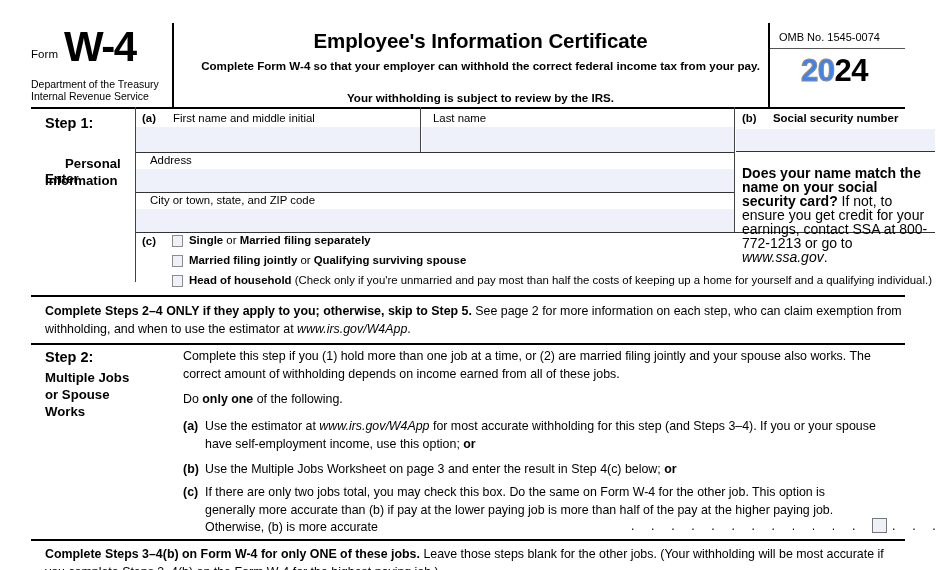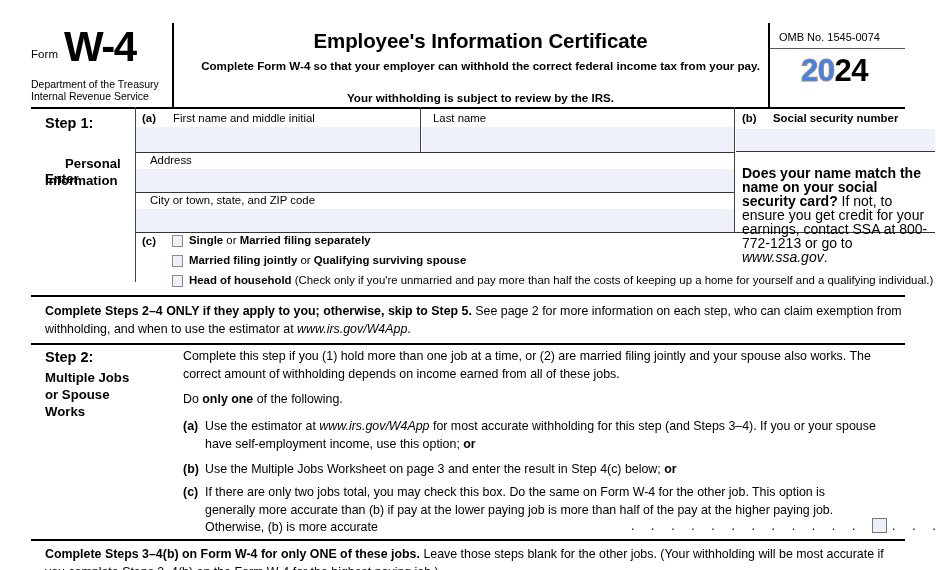--- a/index.html
+++ b/index.html
@@ -263,21 +263,21 @@
 
     <div class="field-tag" style="left:111px; top:214px;">(c)</div>
 
     <div class="cbox" style="left:141px; top:214px;"></div>
     <div class="cline" style="left:158px; top:213px;"><b>Single</b><span> or </span><b>Married filing separately</b></div>
 
     <div class="cbox" style="left:141px; top:234px;"></div>
     <div class="cline" style="left:158px; top:233px;"><b>Married filing jointly</b><span> or </span><b>Qualifying surviving spouse</b></div>
 
     <div class="cbox" style="left:141px; top:254px;"></div>
-    <div class="cline" style="left:158px; top:253px;"><b>Head of household</b><span> (Check only if you're unmarried and pay more than half the costs of keeping up a home for yourself and a qualifying individual.)</span></div>
+    <div class="cline" style="left:158px; top:253px;"><b>Head of household</b><span> (Check only if you're unmarried and pay most than half the costs of keeping up a home for yourself and a qualifying individual.)</span></div>
   </div>
 
   <div class="hline" style="left:0; top:274px; width:874px;"></div>
 
   <div class="para" style="left:14px; top:282px; width:858px;"><b>Complete Steps 2–4 ONLY if they apply to you; otherwise, skip to Step 5.</b><span> See page 2 for more information on each step, who can claim exemption from withholding, and when to use the estimator at </span><i>www.irs.gov/W4App</i><span>.</span></div>
 
   <div class="hline" style="left:0; top:322px; width:874px;"></div>
 
   <div>
     <div class="step-label" style="left:14px; top:327px;">Step 2:</div>

